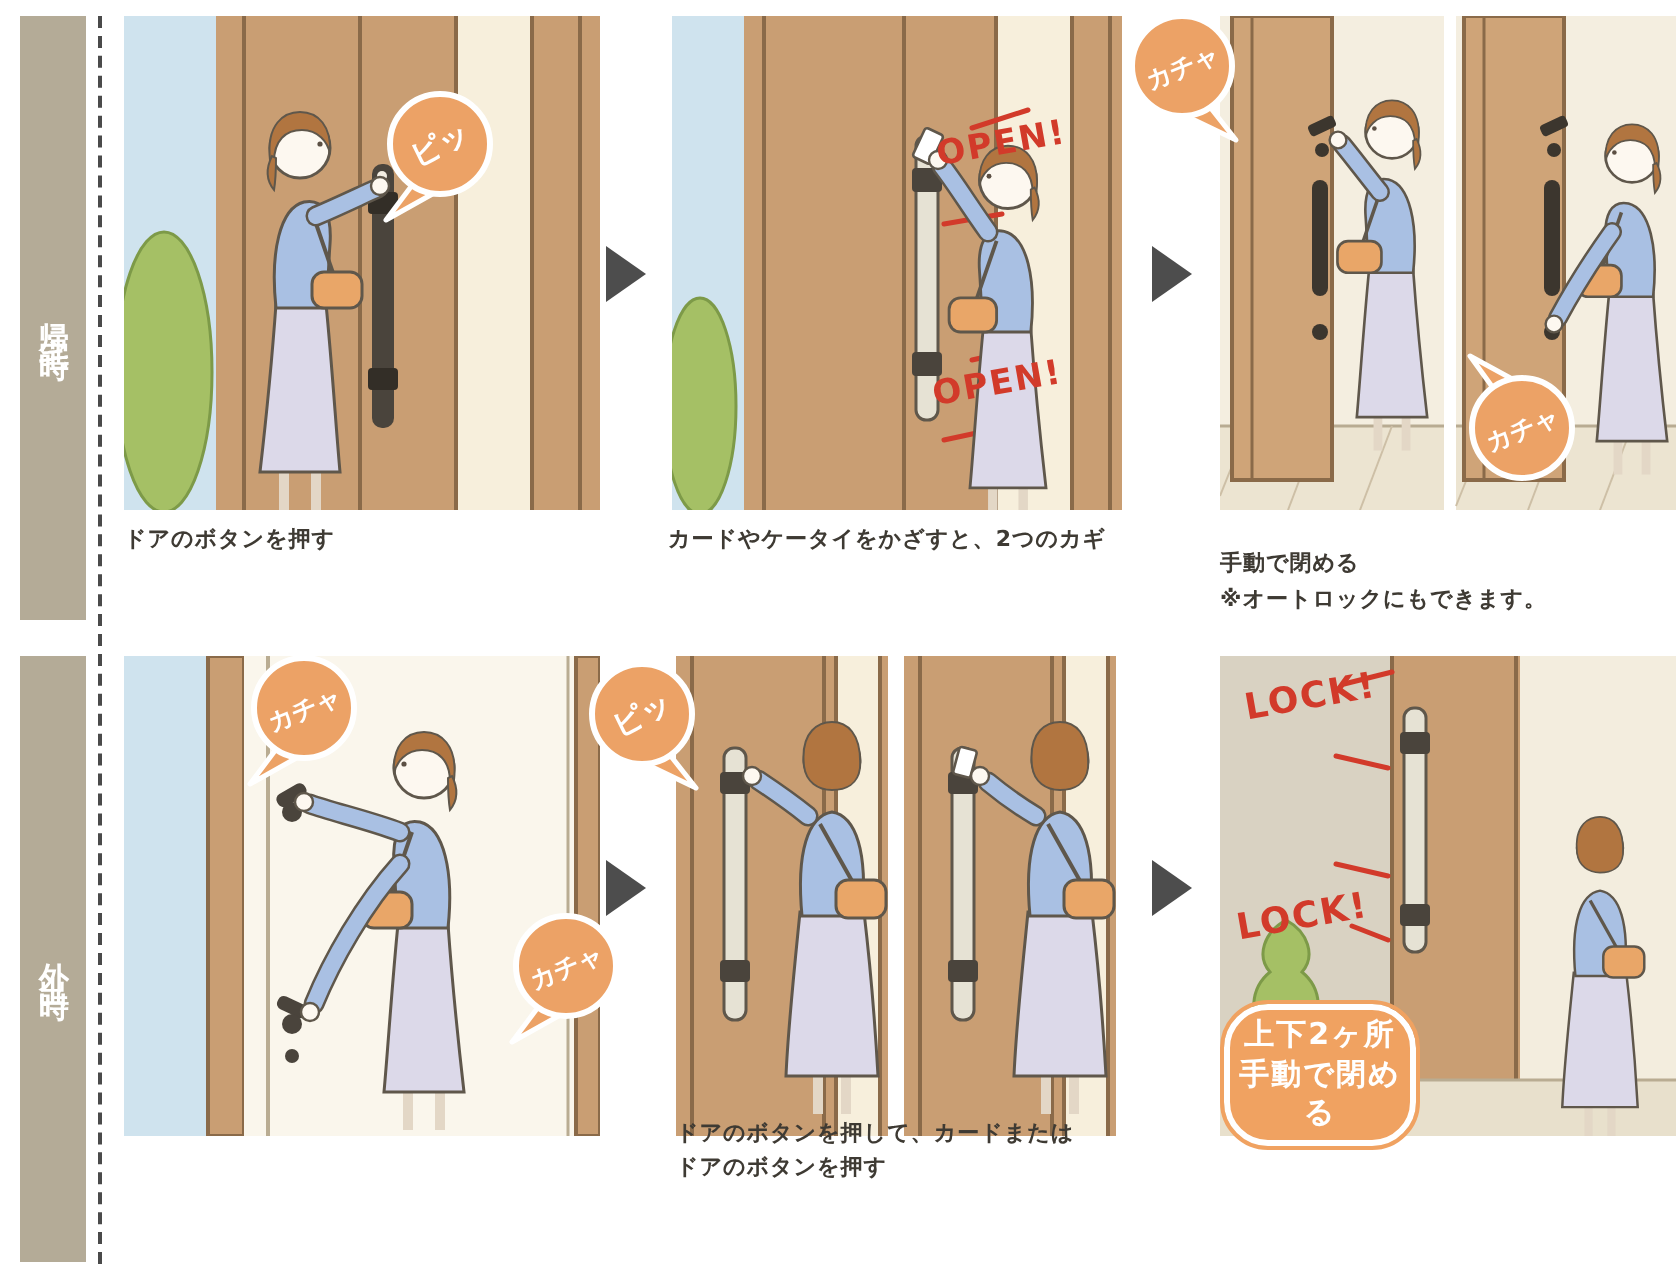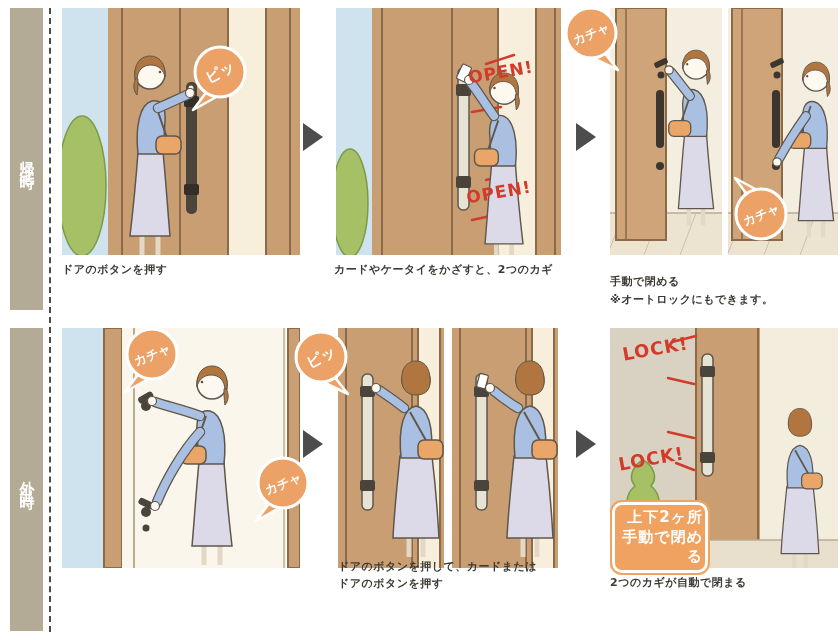--- a/index.html
+++ b/index.html
@@ -15,22 +15,22 @@
   .arrow-icon{position:absolute;width:0;height:0;border-top:14px solid transparent;
          border-bottom:14px solid transparent;border-left:20px solid var(--arrow);}
   .caption{position:absolute;font-weight:bold;font-size:11px;color:var(--caption);
          line-height:1.55;letter-spacing:0.5px;}
   .caption span{display:block;}
   .shout{position:absolute;color:var(--shout_red);font-weight:800;letter-spacing:1px;
          transform:rotate(-10deg);font-size:18px;}
   .bubble{position:absolute;overflow:visible;}
   .lock-badge{position:absolute;left:612px;top:502px;width:96px;box-sizing:border-box;
          background:var(--badge);border:3px solid #fff;outline:2px solid var(--badge);
-         border-radius:10px;color:#fff;font-weight:800;font-size:15px;line-height:1.3;
-         text-align:right;padding:3px 2px;letter-spacing:1px;}
+         border-radius:22px;color:#fff;font-weight:800;font-size:15px;line-height:1.3;
+         text-align:center;padding:3px 2px;letter-spacing:1px;}
   .lock-badge span{display:block;}
 </style>
 </head>
 <body>
 
 <svg width="0" height="0" style="position:absolute" aria-hidden="true">
   <defs>
     <g id="woman-side">
       <line x1="-8" y1="160" x2="-8" y2="181" stroke="#e3d7c6" stroke-width="5"></line>
       <line x1="8" y1="160" x2="8" y2="181" stroke="#e3d7c6" stroke-width="5"></line>
@@ -345,17 +345,14 @@
   <div class="caption" style="left:610px;top:273px;width:230px">
     <span>手動で閉める</span>
   </div>
   <div class="caption" style="left:610px;top:291px;width:235px">
     <span>※オートロックにもできます。</span>
   </div>
   <div class="caption" style="left:338px;top:558px;width:280px">
     <span>ドアのボタンを押して、カードまたは</span>
     <span>ドアのボタンを押す</span>
   </div>
-  <div class="caption" style="left:610px;top:574px;width:230px">
-    <span>2つのカギが自動で閉まる</span>
-  </div>
 
 </div>
 
 </body></html>

